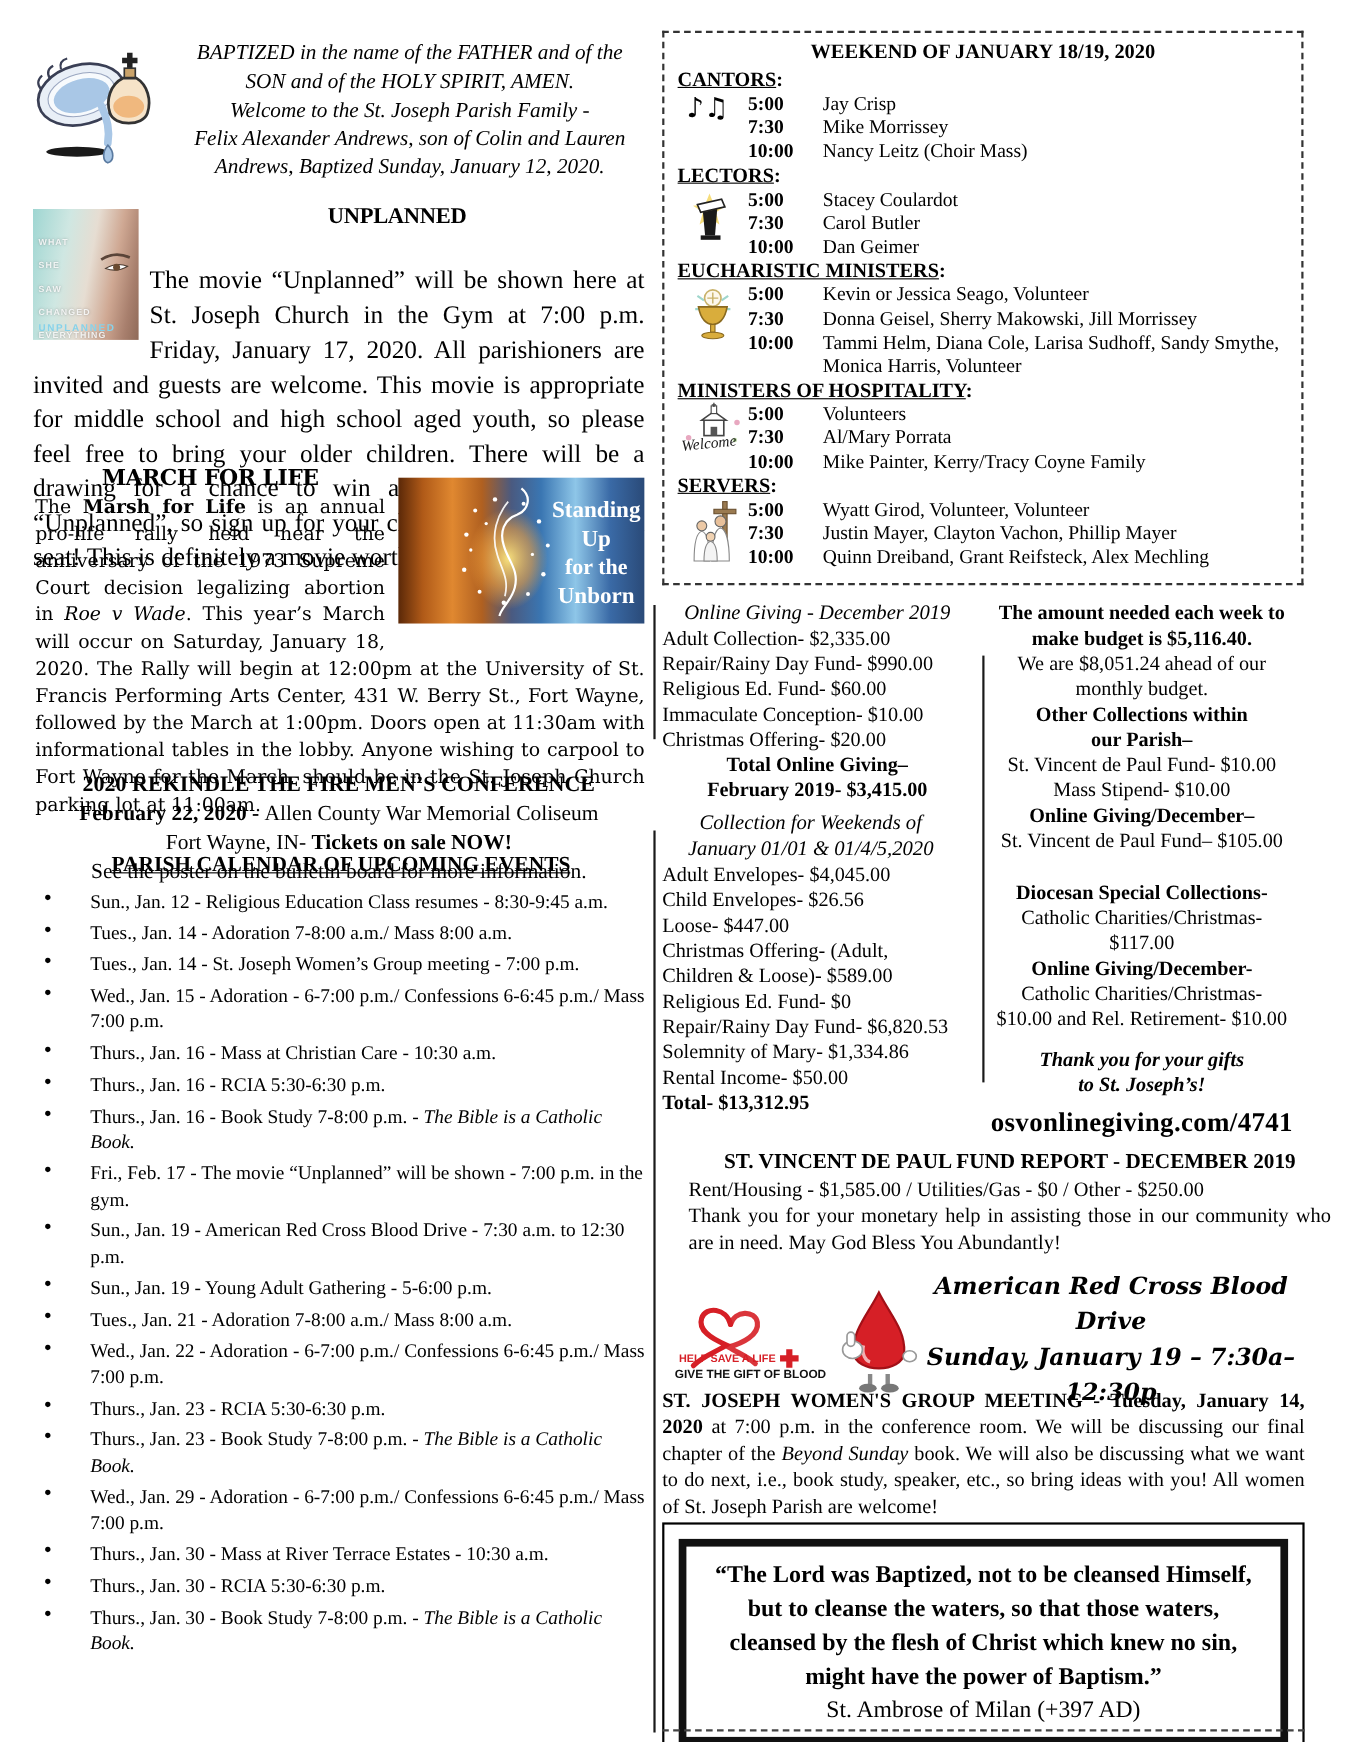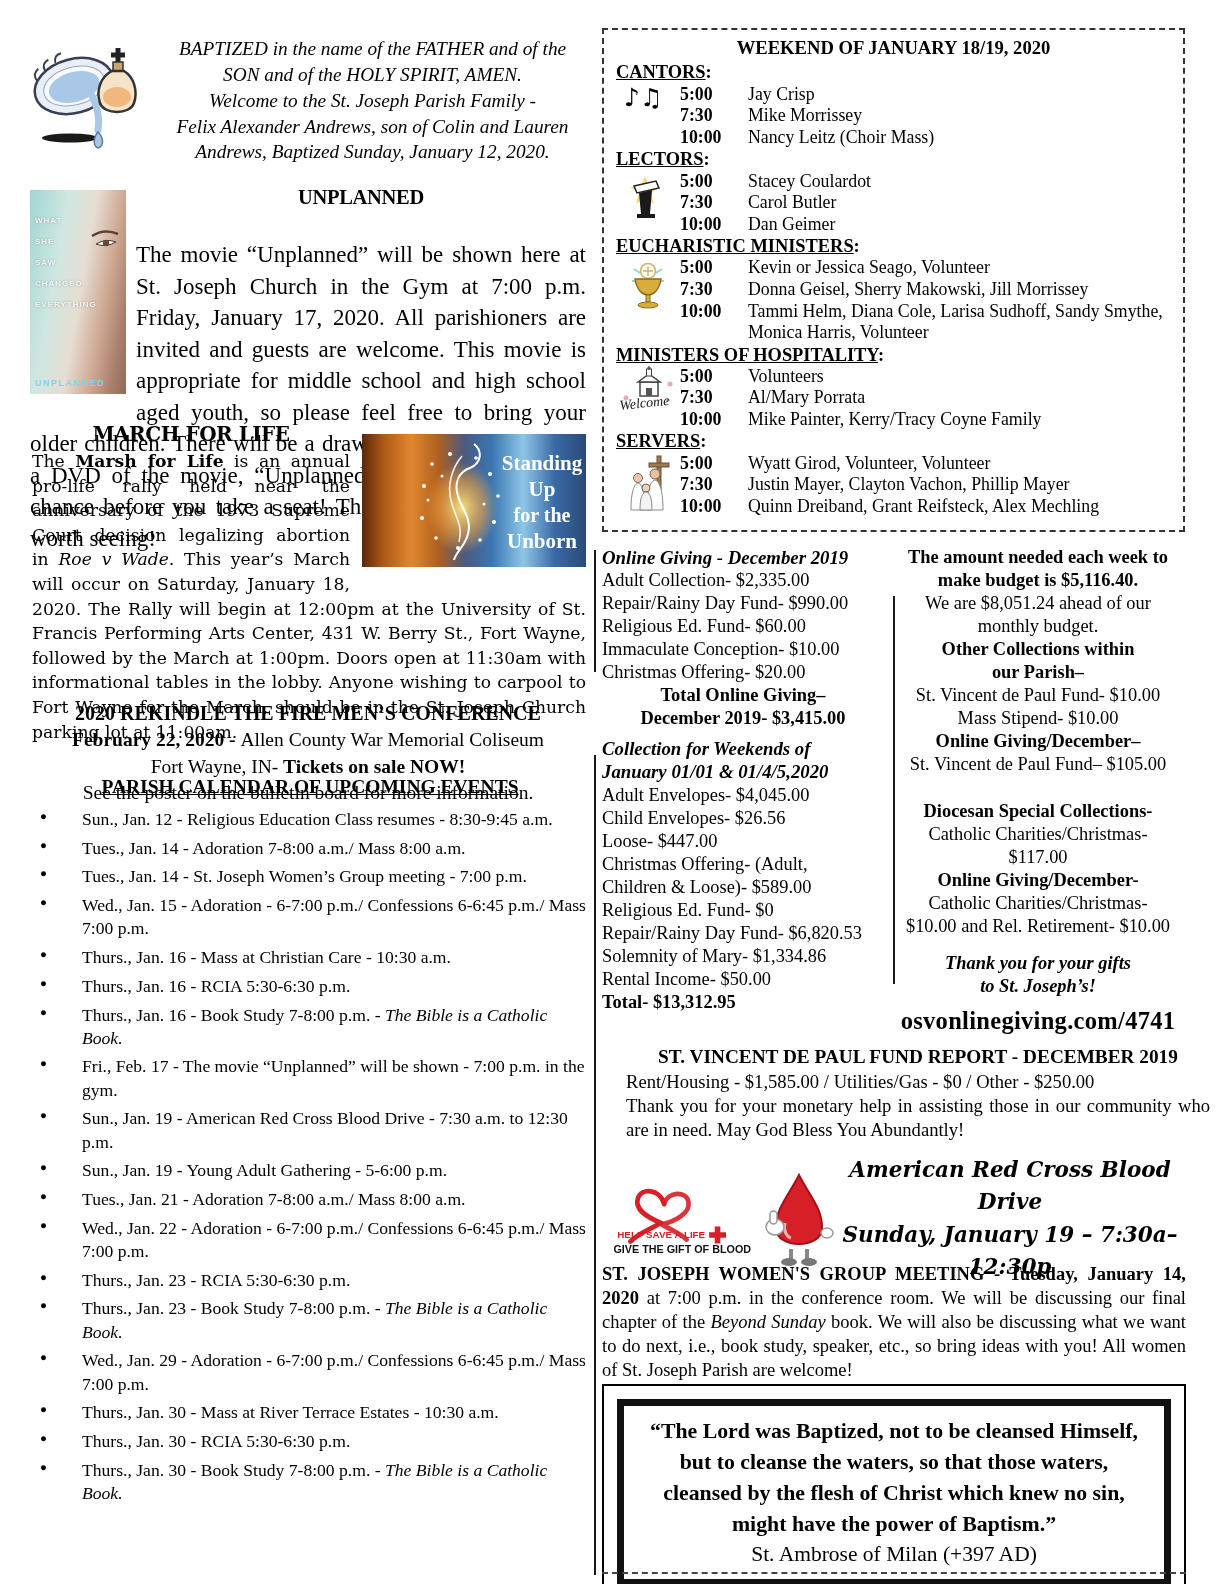--- a/index.html
+++ b/index.html
@@ -7,21 +7,21 @@
   body { font-family:"Liberation Serif", serif; color:#000; position:relative; overflow:hidden; }
   .page { position:absolute; inset:0; background:#fff; }
   .abs { position:absolute; }
 
   
   .baptism { left:30px; top:34px; width:556px; display:flex; gap:14px; }
   .bap-img { flex:none; }
   .bap-text { flex:1; font-style:italic; font-size:19.3px; line-height:1.34; text-align:center; padding-top:2px; }
 
   .unplanned { left:30px; top:186px; width:556px; }
-  .poster { float:left; width:96px; height:204px; margin:4px 10px 6px 0; position:relative; overflow:hidden;
+  .poster { float:left; width:96px; height:119px; margin:4px 10px 6px 0; position:relative; overflow:hidden;
             background:linear-gradient(100deg,#9fd6d2 0%,#cfe7e2 30%,#e6ddd2 52%,#cfa893 72%,#a87f6d 88%,#8f6a58 100%); }
   .poster-words { position:absolute; left:5px; top:26px; }
   .poster-words span { display:block; font-family:"Liberation Sans",sans-serif; font-weight:bold; font-size:8px;
             letter-spacing:1px; color:rgba(250,252,252,.88); text-shadow:0 0 2px rgba(90,90,90,.5); margin-bottom:12px; }
   .poster-title { position:absolute; left:5px; bottom:6px; font-family:"Liberation Sans",sans-serif; font-weight:bold;
             font-size:9px; letter-spacing:1.5px; color:#86d2ea; }
   .poster-eye { position:absolute; right:0; top:36px; }
   .h-center { text-align:center; font-size:20.5px; font-weight:bold; letter-spacing:-0.3px; margin-bottom:2px; }
   .body-just { text-align:justify; font-size:23px; line-height:1.37;margin-top:30px; }
 
@@ -54,21 +54,21 @@
   .row { display:flex;gap:16px; }
   .row .t { font-weight:bold; width:52px; flex:none; }
   .row .n { flex:1; }
   .icon { position:absolute; }
   .music { left:8px; top:24px; font-family:"DejaVu Sans",sans-serif; font-size:25px; line-height:1; }
   .icon-wel { left:0; top:22px; width:62px; text-align:center; }
 
   .fin { position:absolute; font-size:18.4px; line-height:1.25; }
   #online { left:602px; top:546px; width:282px; }
   #collection { left:602px; top:737px; width:270px; }
-  .fin-title { font-weight:bold; font-style:italic; font-size:18.8px; }
+  .fin-title { font-weight:normal; font-style:italic; font-size:18.8px; text-align:center; }
   .fin-total { font-weight:bold; text-align:center; }
   .bold { font-weight:bold; }
   #budget { left:890px; top:546px; width:296px; text-align:center; }
   .gap24 { margin-top:24px; }
   .gap14 { margin-top:14px; }
   .thanks { font-weight:bold; font-style:italic; }
   .website { font-size:24.5px; letter-spacing:.3px; margin-top:8px; font-weight:bold; }
 
   .svdp { left:626px; top:1044px; width:584px; font-size:18.6px; line-height:1.3; }
   .svdp h4 { text-align:center; font-weight:bold; font-size:19.3px; margin-bottom:1px; }
@@ -365,21 +365,21 @@
   </section>
 
   <section class="fin" id="online">
     <div class="fin-title">Online Giving - December 2019</div>
     <div>Adult Collection- $2,335.00</div>
     <div>Repair/Rainy Day Fund- $990.00</div>
     <div>Religious Ed. Fund- $60.00</div>
     <div>Immaculate Conception- $10.00</div>
     <div>Christmas Offering- $20.00</div>
     <div class="fin-total">Total Online Giving–</div>
-    <div class="fin-total">December 2019- $3,415.00</div>
+    <div class="fin-total">February 2019- $3,415.00</div>
   </section>
 
   <section class="fin" id="budget">
     <div class="bold">The amount needed each week to</div>
     <div class="bold">make budget is $5,116.40.</div>
     <div>We are  $8,051.24 ahead of our</div>
     <div>monthly budget.</div>
     <div class="bold">Other Collections within</div>
     <div class="bold">our Parish–</div>
     <div>St. Vincent de Paul Fund- $10.00</div>

